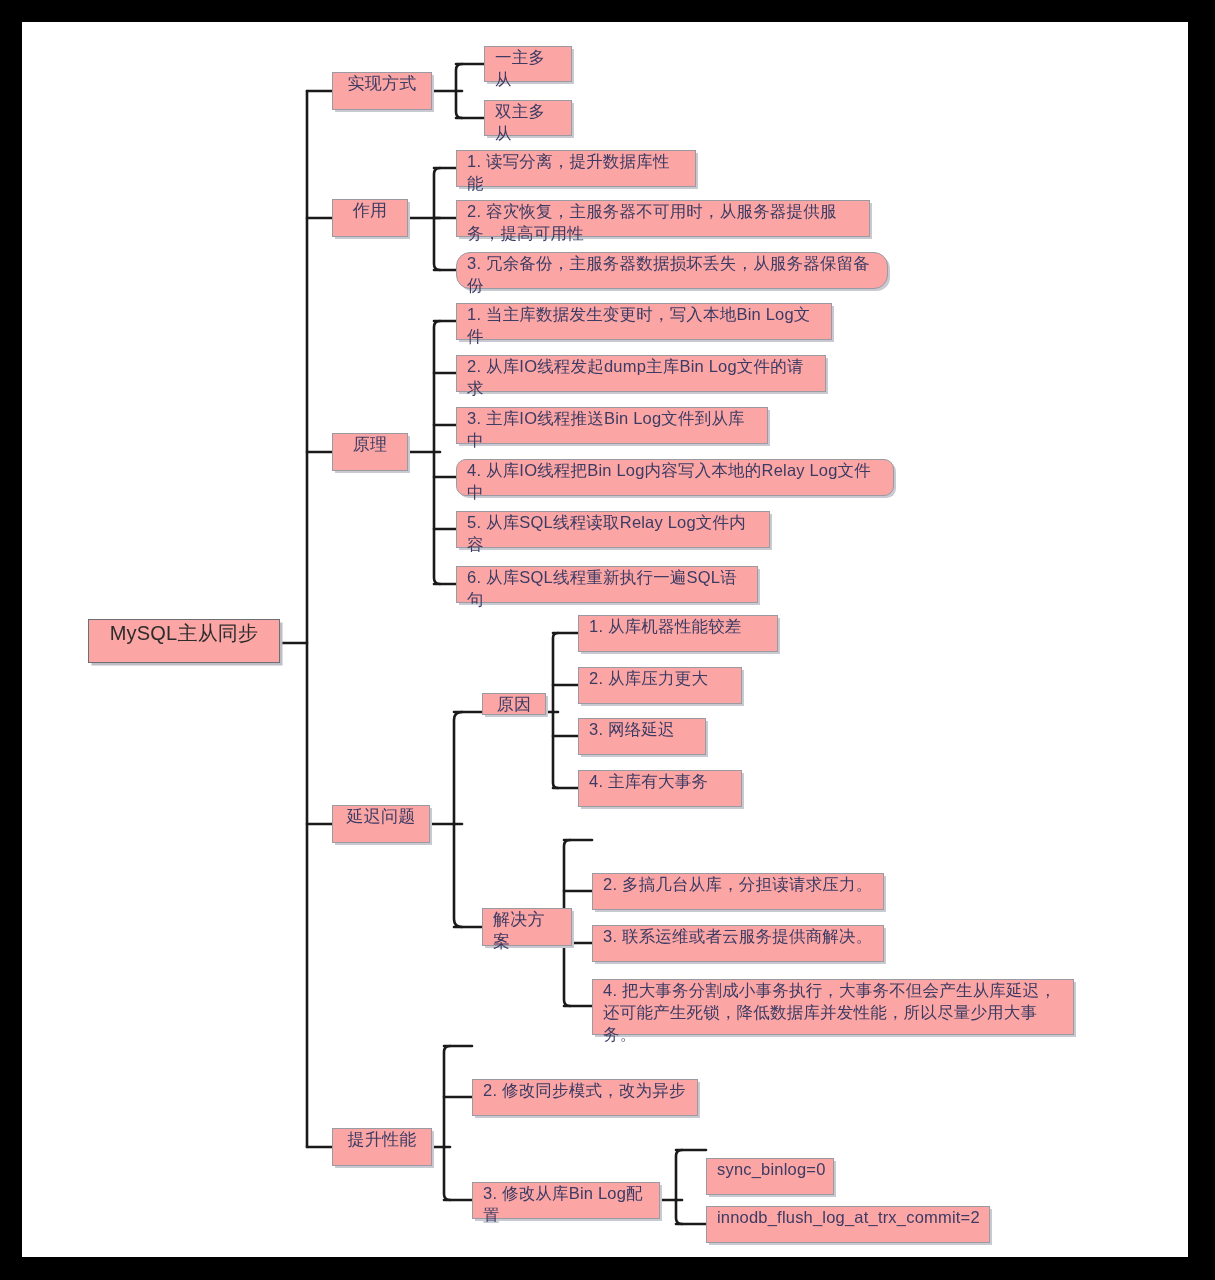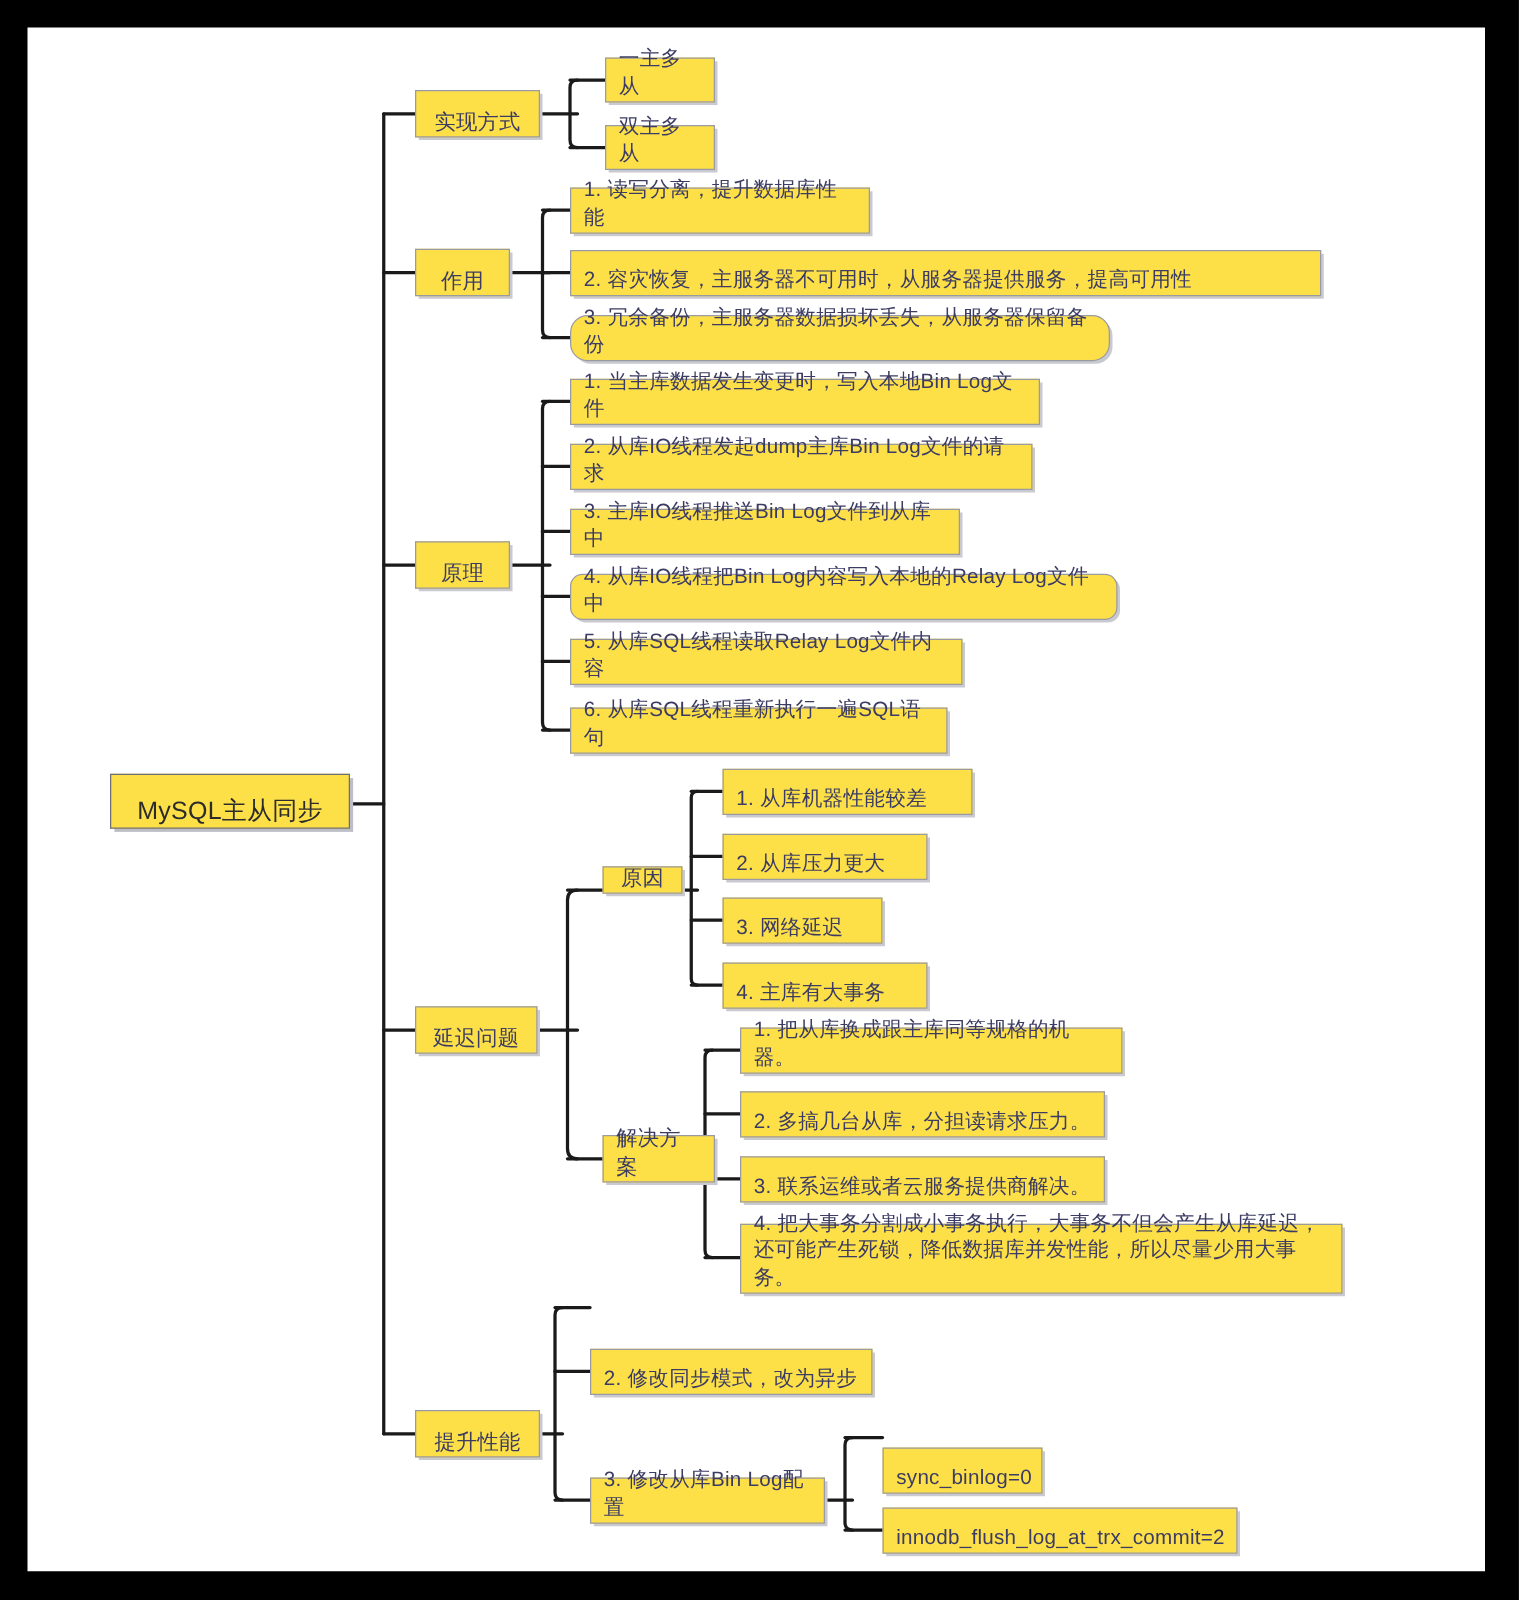--- a/index.html
+++ b/index.html
@@ -27,25 +27,25 @@
     position: absolute;
     left: 0;
     top: 0;
     width: 1166px;
     height: 1235px;
     display: block;
   }
   .node-box {
     position: absolute;
     box-sizing: border-box;
-    background: #fde047;
+    background: #fca5a5;
     border: 1px solid #9a9aa2;
     box-shadow: 2.5px 2.5px 0 -0.5px #c9c9d2;
     display: flex;
-    align-items: flex-end;
+    align-items: flex-start;
     color: #3b3b63;
     font-size: 17px;
     letter-spacing: 0.2px;
     padding: 0 10px;
     white-space: pre-line;
     line-height: 1.32;
   }
   .node-box.center {
     justify-content: center;
   }
@@ -150,21 +150,21 @@
   <div class="node-box leaf-box center" style="left:462px; top:78px; width:88px; height:36px;">
     <span>双主多从</span>
   </div>
 
   <div class="node-box branch-box" style="left:310px; top:177px; width:76px; height:38px;">
     <span>作用</span>
   </div>
   <div class="node-box leaf-box" style="left:434px; top:128px; width:240px; height:37px;">
     <span>1. 读写分离，提升数据库性能</span>
   </div>
-  <div class="node-box leaf-box" style="left:434px; top:178px; width:601px; height:37px;">
+  <div class="node-box leaf-box" style="left:434px; top:178px; width:414px; height:37px;">
     <span>2. 容灾恢复，主服务器不可用时，从服务器提供服务，提高可用性</span>
   </div>
   <div class="node-box leaf-box" style="left:434px; top:230px; width:432px; height:37px;border-radius:14px;">
     <span>3. 冗余备份，主服务器数据损坏丢失，从服务器保留备份</span>
   </div>
 
   <div class="node-box branch-box" style="left:310px; top:411px; width:76px; height:38px;">
     <span>原理</span>
   </div>
   <div class="node-box leaf-box" style="left:434px; top:281px; width:376px; height:37px;">
@@ -201,23 +201,20 @@
   </div>
   <div class="node-box leaf-box" style="left:556px; top:696px; width:128px; height:37px;">
     <span>3. 网络延迟</span>
   </div>
   <div class="node-box leaf-box" style="left:556px; top:748px; width:164px; height:37px;">
     <span>4. 主库有大事务</span>
   </div>
 
   <div class="node-box branch-box" style="left:460px; top:886px; width:90px; height:38px;">
     <span>解决方案</span>
-  </div>
-  <div class="node-box leaf-box" style="left:570px; top:800px; width:306px; height:37px;">
-    <span>1. 把从库换成跟主库同等规格的机器。</span>
   </div>
   <div class="node-box leaf-box" style="left:570px; top:851px; width:292px; height:37px;">
     <span>2. 多搞几台从库，分担读请求压力。</span>
   </div>
   <div class="node-box leaf-box" style="left:570px; top:903px; width:292px; height:37px;">
     <span>3. 联系运维或者云服务提供商解决。</span>
   </div>
   <div class="node-box leaf-box" style="left:570px; top:957px; width:482px; height:56px;">
     <span>4. 把大事务分割成小事务执行，大事务不但会产生从库延迟，
 还可能产生死锁，降低数据库并发性能，所以尽量少用大事务。</span>

